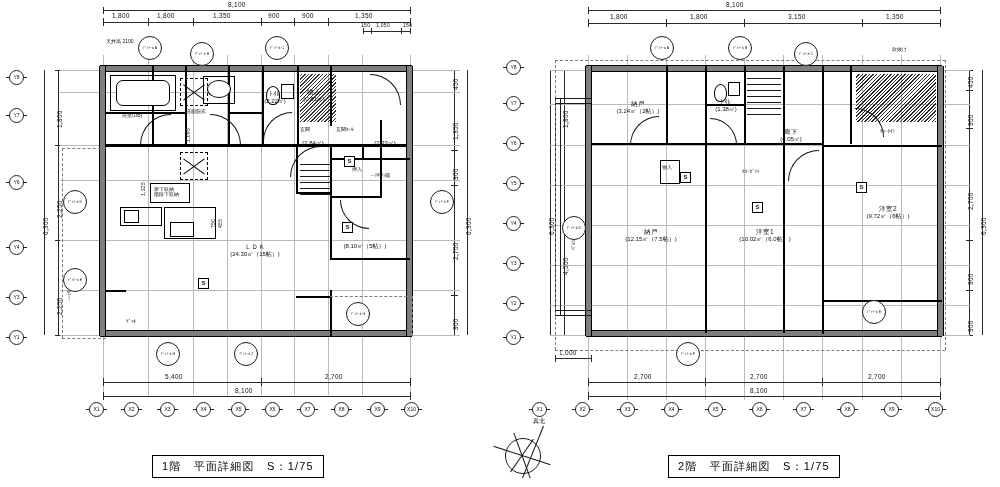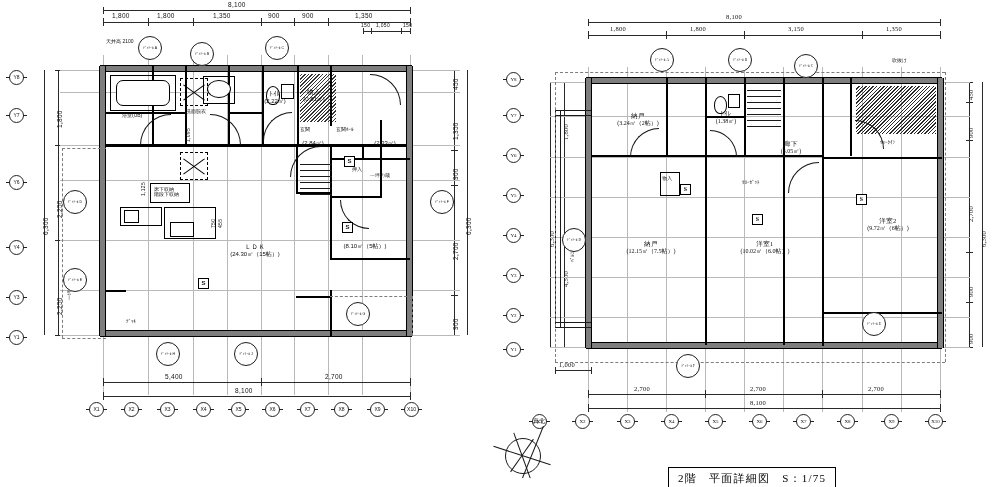--- a/index.html
+++ b/index.html
@@ -358,23 +358,24 @@
 
     <div class="abs" style="left:5px;top:0;width:24px;height:400px;">
       <div class="bub" style="top:70px;left:4px;">Y8</div>
       <div class="bub" style="top:108px;left:4px;">Y7</div>
       <div class="bub" style="top:175px;left:4px;">Y6</div>
       <div class="bub" style="top:240px;left:4px;">Y4</div>
       <div class="bub" style="top:290px;left:4px;">Y3</div>
       <div class="bub" style="top:330px;left:4px;">Y1</div>
     </div>
 
+    <div class="caption" style="left:152px;top:455px;">1階　平面詳細図　S：1/75</div>
   </div>
 
-  <div class="abs" style="left:500px;top:12px;width:500px;height:440px;font-family:Liberation Serif, serif;">
+  <div class="abs" style="left:500px;top:0;width:500px;height:440px;">
 
     <div class="abs" style="left:0;top:0;width:500px;height:30px;">
       <div class="dim" style="left:226px;top:1px;">8,100</div>
       <div class="dimline" style="left:88px;top:10px;width:352px;"></div>
       <div class="tick" style="left:88px;top:7px;height:7px;"></div>
       <div class="tick" style="left:440px;top:7px;height:7px;"></div>
 
       <div class="dimline" style="left:88px;top:23px;width:352px;"></div>
       <div class="tick" style="left:88px;top:19px;height:8px;"></div>
       <div class="tick" style="left:166px;top:19px;height:8px;"></div>

